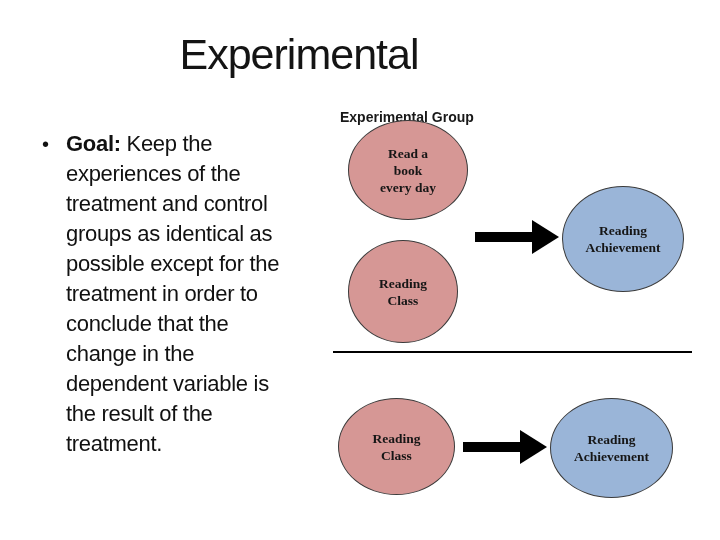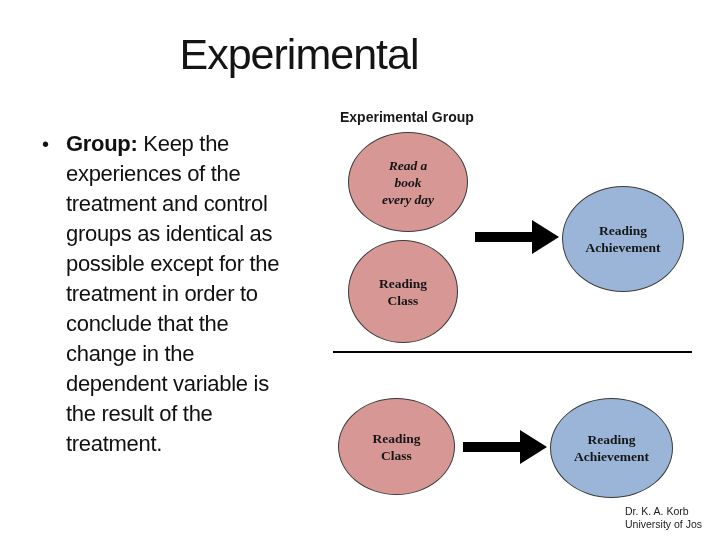--- a/index.html
+++ b/index.html
@@ -72,21 +72,21 @@
   .ellipse .ellipse-label {
     font-family: "Liberation Serif", serif;
     font-weight: bold;
     font-size: 13.5px;
     line-height: 17px;
     white-space: pre-line;
     color: #161616;
   }
   .ellipse.cause  { background: var(--cause-fill, #D69795); }
   .ellipse.effect { background: var(--effect-fill, #9AB5D8); }
-  .el-read-book { left: 348px; top: 132px; width: 120px; height: 100px; font-style: italic; }
+  .el-read-book { left: 348px; top: 120px; width: 120px; height: 100px; }
   .el-class-exp { left: 348px; top: 240px; width: 110px; height: 103px; }
   .el-achv-exp  { left: 562px; top: 186px; width: 122px; height: 106px; }
   .el-class-ctl { left: 338px; top: 398px; width: 117px; height: 97px; }
   .el-achv-ctl  { left: 550px; top: 398px; width: 123px; height: 100px; }
   .arrow {
     position: absolute;
     width: 84px;
     height: 34px;
   }
   .arrow.exp { left: 475px; top: 220px; }
@@ -113,21 +113,21 @@
 </style>
 </head>
 <body>
 
 <div class="slide">
 
   <div class="title">Experimental</div>
 
   <div class="bullet-block">
     <div class="bullet-marker">•</div>
-    <div class="bullet-text"><span class="bold">Group:</span> <span>Keep the
+    <div class="bullet-text"><span class="bold">Goal:</span> <span>Keep the
 experiences of the
 treatment and control
 groups as identical as
 possible except for the
 treatment in order to
 conclude that the
 change in the
 dependent variable is
 the result of the
 treatment.</span></div>
@@ -171,18 +171,14 @@
       <rect class="fillshape" x="0" y="12" width="58" height="10"></rect>
       <polygon class="fillshape" points="57,0 84,17 57,34"></polygon>
     </svg>
   </div>
 
   <div class="ellipse effect el-achv-ctl">
     <span class="ellipse-label">Reading
 Achievement</span>
   </div>
 
-  <div class="footer">
-    <div>Dr. K. A. Korb</div>
-    <div>University of Jos</div>
-  </div>
 
 </div>
 
 </body></html>

